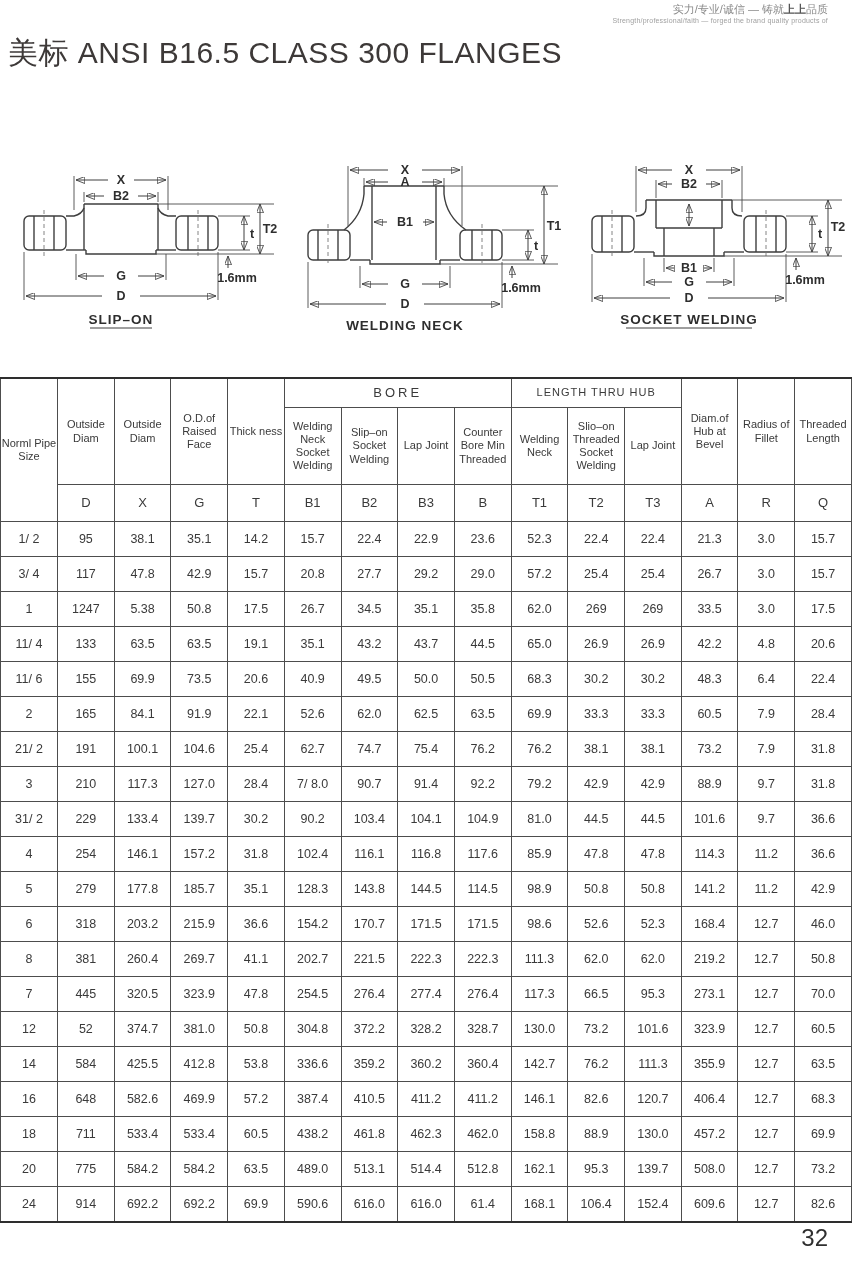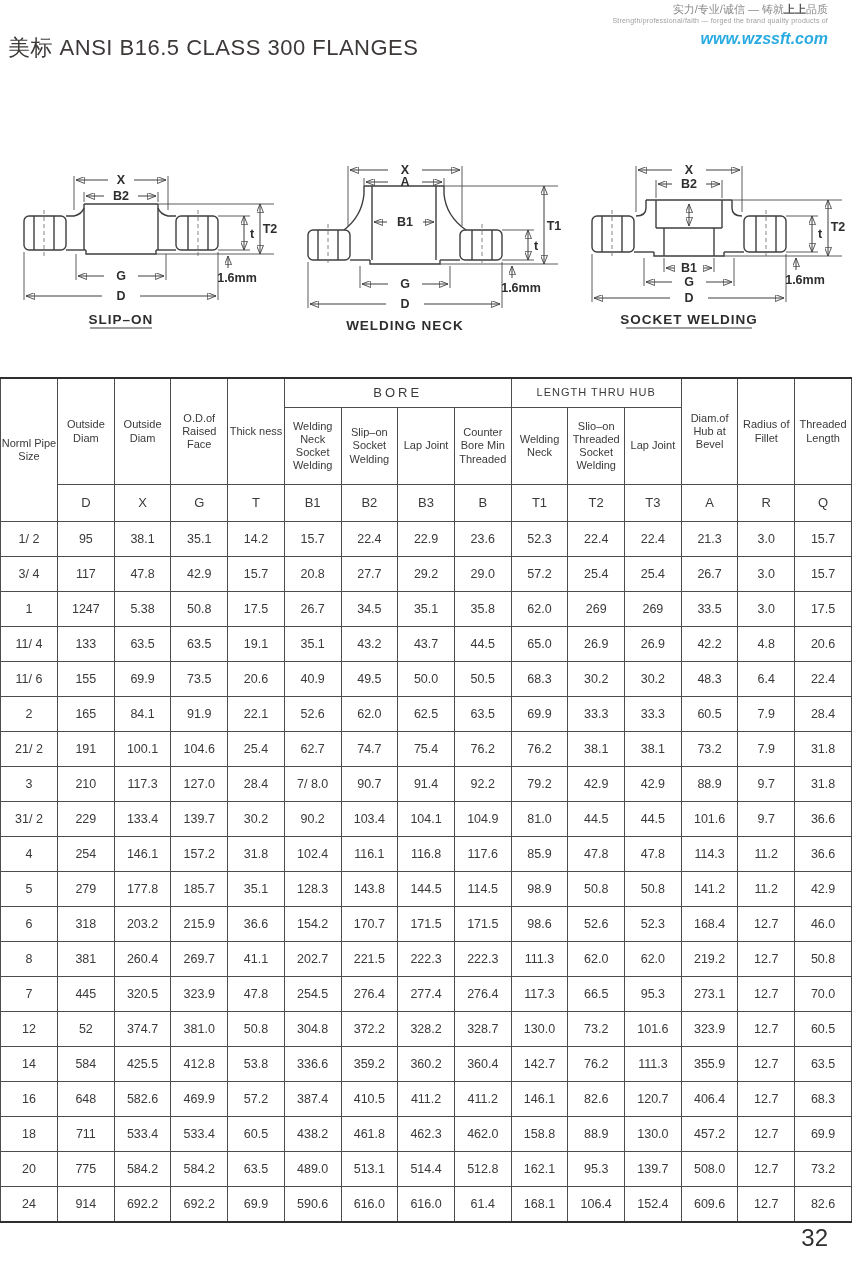--- a/index.html
+++ b/index.html
@@ -8,21 +8,21 @@
     font-family:"Liberation Sans", sans-serif;color:#3a3a3a;overflow:hidden;
   }
   
   .top-right{position:absolute;top:3px;right:24px;text-align:right;line-height:1.25;}
   .slogan-zh{font-size:11px;color:#8a8a8a;}
   .slogan-zh .brand{font-weight:bold;color:#555;}
   .slogan-en{font-size:7px;color:#a0a0a0;letter-spacing:.2px;}
   .website{font-size:16px;font-style:italic;font-weight:bold;color:#29abe2;margin-top:3px;}
   
   .page-title{
-    position:absolute;top:33px;left:8px;font-size:22px;color:#3d3938;
+    position:absolute;top:33px;left:8px;font-size:30px;color:#3d3938;
     letter-spacing:.5px;white-space:nowrap;font-weight:500;
   }
   
   .diagrams{position:absolute;top:152px;left:0;width:852px;display:flex;}
   .dia{width:284px;height:192px;display:block;}
   .dia line,.dia path,.dia rect{stroke:#3e3e3e;fill:none;}
   .dia .b{stroke-width:1.4;}
   .dia .d{stroke-width:1;}
   .dia .e{stroke-width:.9;stroke:#4a4a4a;}
   .dia .cl{stroke-width:.9;stroke:#777;stroke-dasharray:4 3;}
@@ -47,21 +47,20 @@
   .flange-table tbody td{height:34px;font-size:12.5px;}
   
   .page-number{position:absolute;top:1224px;right:24px;font-size:24px;color:#2f2f2f;}
 </style>
 </head>
 <body>
 
 <div class="top-right">
   <div class="slogan-zh"><span>实力/专业/诚信 — 铸就</span><span class="brand">上上</span><span>品质</span></div>
   <div class="slogan-en">Strength/professional/faith — forged the brand quality products of</div>
-  <div class="website">www.wzssft.com</div>
 </div>
 
 <div class="page-title">美标 ANSI B16.5 CLASS 300 FLANGES</div>
 
 <div class="diagrams">
 
   <svg class="dia" viewBox="0 0 284 192">
     <defs>
       <marker id="ar1" viewBox="0 0 10 8" refX="10" refY="4" markerWidth="9" markerHeight="7" orient="auto-start-reverse">
           <path d="M0,0 L10,4 L0,8 z" fill="#3e3e3e" stroke="none"></path>

